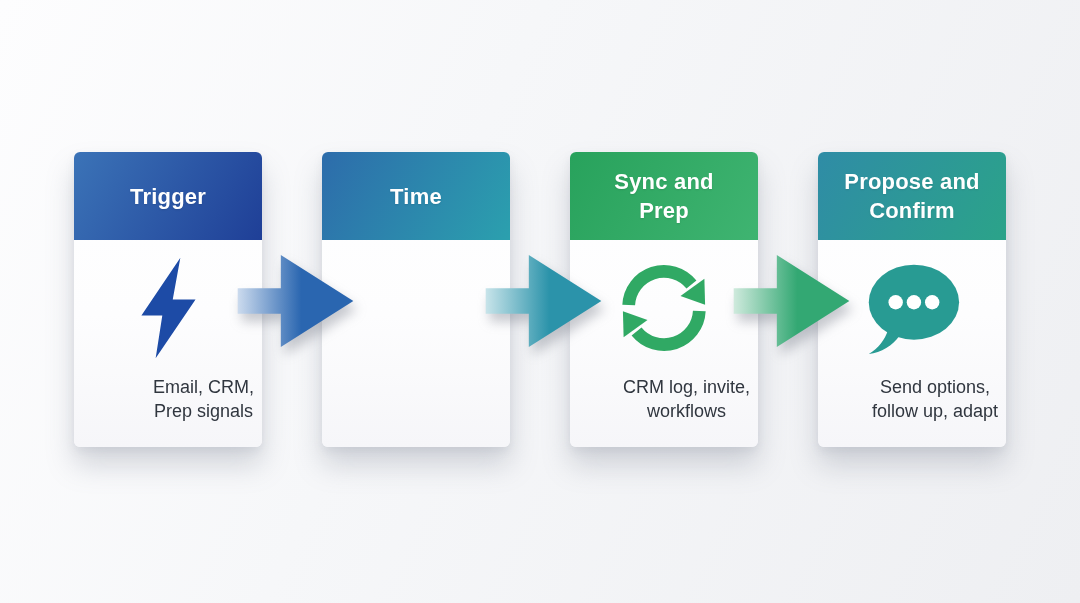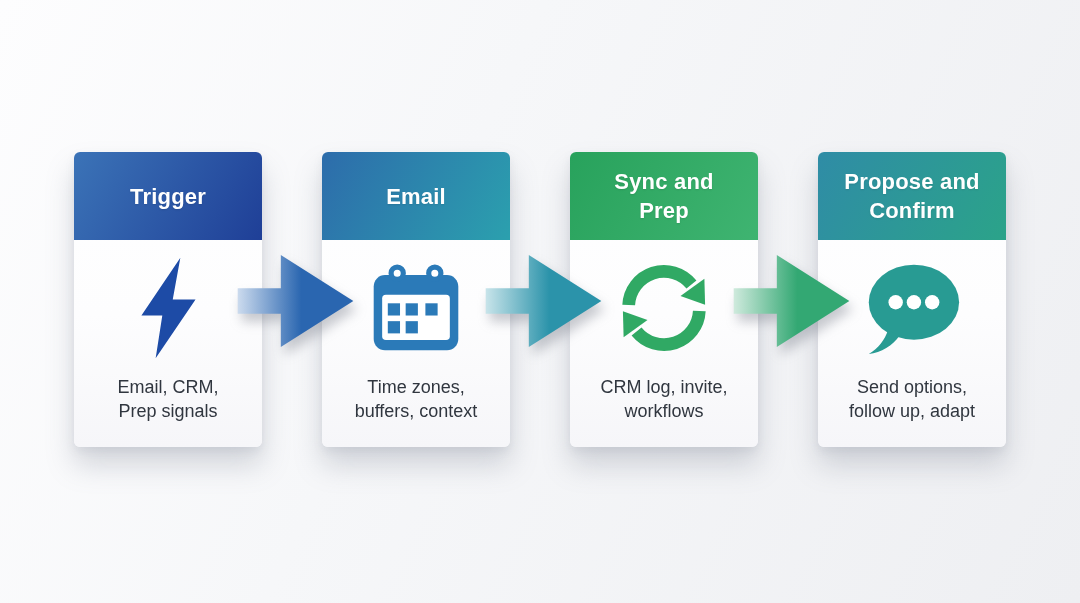--- a/index.html
+++ b/index.html
@@ -45,21 +45,21 @@
     color: #ffffff;
     font-size: 22px;
     font-weight: 700;
     line-height: 29px;
     letter-spacing: 0.2px;
     text-shadow: 0 1px 2px rgba(0,0,0,0.10);
   }
   .step-body {
     flex: 1;
     display: flex; flex-direction: column;
-    align-items: center;
+    align-items: flex-end;
   }
   .icon-box {
     flex: 1;
     display: flex; align-items: center; justify-content: center;
     width: 100%;
   }
   .step-desc {
     text-align: center;
     margin-bottom: 24px;
     padding: 0 8px;
@@ -100,40 +100,21 @@
         </div>
         <div class="step-desc">
           <span>Email, CRM,</span>
           <span>Prep signals</span>
         </div>
       </div>
     </div>
 
     <div class="step-card" style="--hfrom: #2d6cab; --hto: #2ba0ae;">
       <div class="step-header">
-        <span class="t-line">Email</span>
-      </div>
-      <div class="step-body">
-        <div class="icon-box">
-          <svg width="94" height="94" viewBox="0 0 100 100" color="#2b7ab8">
-            <rect x="5" y="15" width="90" height="80" rx="12" fill="currentColor"></rect>
-            <circle cx="30" cy="13" r="6.5" fill="#ffffff" stroke="currentColor" stroke-width="5.5"></circle>
-            <circle cx="70" cy="13" r="6.5" fill="#ffffff" stroke="currentColor" stroke-width="5.5"></circle>
-            <rect x="14" y="36" width="72" height="48" rx="4" fill="#ffffff"></rect>
-            <rect x="20" y="45" width="13" height="13" fill="currentColor"></rect>
-            <rect x="39" y="45" width="13" height="13" fill="currentColor"></rect>
-            <rect x="60" y="45" width="13" height="13" fill="currentColor"></rect>
-            <rect x="20" y="64" width="13" height="13" fill="currentColor"></rect>
-            <rect x="39" y="64" width="13" height="13" fill="currentColor"></rect>
-          </svg>
-        </div>
-        <div class="step-desc">
-          <span>Time zones,</span>
-          <span>buffers, context</span>
-        </div>
+        <span class="t-line">Time</span>
       </div>
     </div>
 
     <div class="step-card" style="--hfrom: #28a25c; --hto: #3fb471;">
       <div class="step-header">
         <span class="t-line">Sync and</span>
         <span class="t-line">Prep</span>
       </div>
       <div class="step-body">
         <div class="icon-box">

